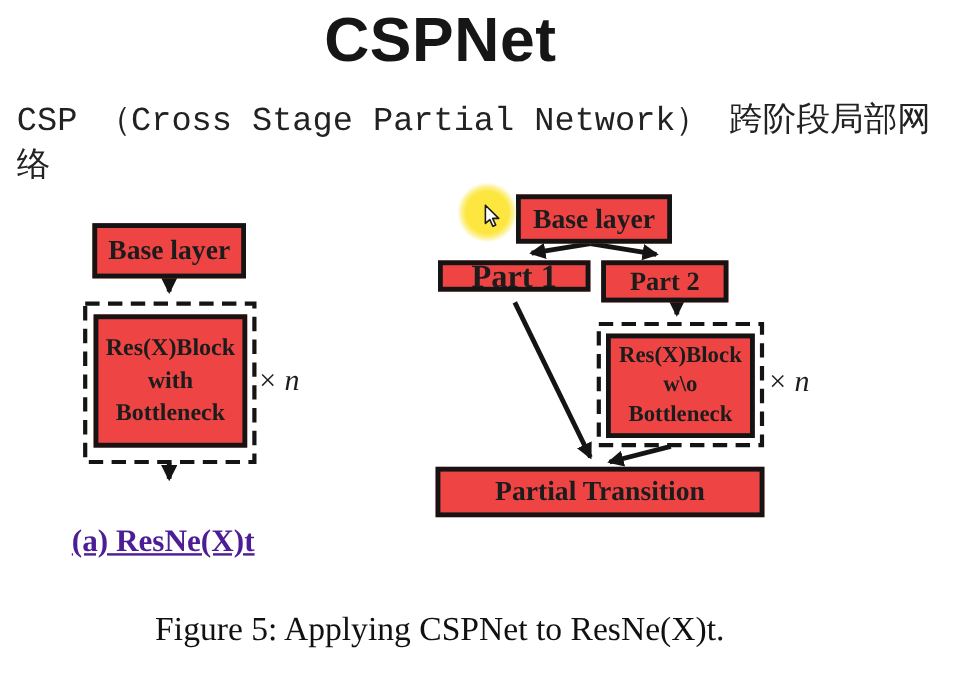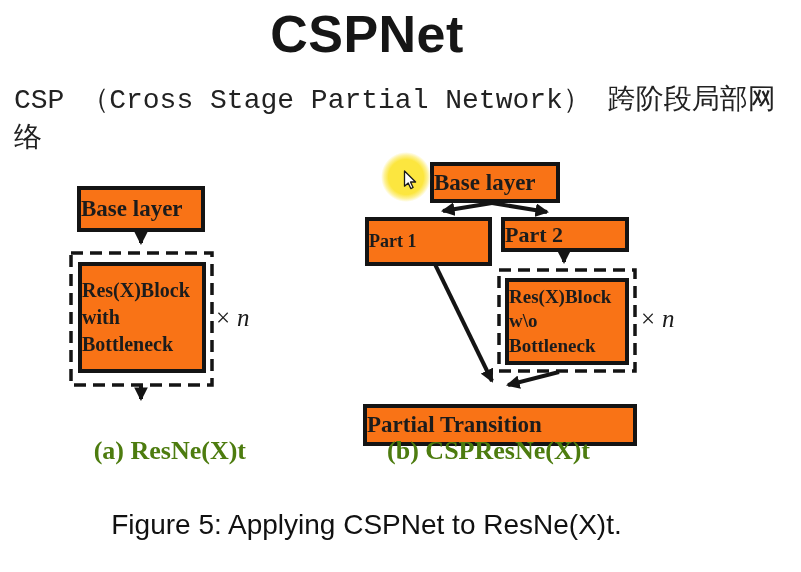--- a/index.html
+++ b/index.html
@@ -24,63 +24,64 @@
     left: 14px; top: 80px;
     font-size: 28px;
     color: #222222;
     font-family: Liberation Mono, monospace;
   }
   .figure-layer { left: 0; top: 0; width: 801px; height: 572px; }
   .box {
     position: absolute;
     box-sizing: border-box;
     border: 4px solid #141414;
-    background: #f97316;
+    background: #ef4444;
     display: flex;
     flex-direction: column;
-    align-items: flex-start;
+    align-items: center;
     justify-content: center;
     font-family: "Liberation Serif", serif;
     font-weight: bold;
     color: #1c1c1c;
     text-align: center;
   }
   .box span { display: block; }
   .base-a   { left: 77px;  top: 186px; width: 128px; height: 46px; font-size: 23px; }
   .inner-a  { left: 78px;  top: 262px; width: 128px; height: 111px; font-size: 20px; line-height: 1.35; border-width: 4px; }
   .base-b   { left: 430px; top: 162px; width: 130px; height: 41px; font-size: 23px; }
-  .part1    { left: 365px; top: 217px; width: 127px; height: 49px; font-size: 18px; }
-  .part2    { left: 501px; top: 217px; width: 128px; height: 35px; font-size: 22px; }
+  .part1    { left: 365px; top: 217px; width: 127px; height: 26px; font-size: 27px; }
+  .part2    { left: 501px; top: 217px; width: 106px; height: 35px; font-size: 22px; }
   .inner-b  { left: 505px; top: 278px; width: 124px; height: 87px; font-size: 19px; line-height: 1.28; }
-  .pt       { left: 363px; top: 404px; width: 274px; height: 42px; font-size: 23px; }
+  .pt       { left: 363px; top: 389px; width: 274px; height: 42px; font-size: 23px; }
   .xn {
     position: absolute;
     font-family: "Liberation Serif", serif;
     font-size: 25px;
     color: #1c1c1c;
     white-space: nowrap;
   }
   .xn .nvar { font-style: italic; margin-left: 7px; font-family: "Liberation Serif", serif; }
   .xn-a { left: 216px; top: 304px; }
   .xn-b { left: 641px; top: 305px; }
   .cap {
     position: absolute;
     font-family: "Liberation Serif", serif;
     font-weight: bold;
     font-size: 26px;
-    color: #4d7c0f;
-    text-align: right;
+    color: #4c1d95;
+    text-align: center;
+    text-decoration: underline;
   }
   .cap-a { left: 26px;  top: 436px; width: 220px; }
   .cap-b { left: 350px; top: 436px; width: 240px; }
   .figcap {
     position: absolute;
     left: 0; top: 509px; width: 733px;
     text-align: center;
-    font-family: Liberation Sans, sans-serif;
+    font-family: Liberation Serif, serif;
     font-size: 28px;
     color: #111111;
   }
   .arrow-svg { position: absolute; left: 0; top: 0; pointer-events: none; }
   .highlight {
     position: absolute;
     left: 381px; top: 152px;
     width: 50px; height: 50px;
     border-radius: 50%;
     background: radial-gradient(circle closest-side,
@@ -144,21 +145,20 @@
     <span>Res(X)Block</span>
     <span>w\o</span>
     <span>Bottleneck</span>
   </div>
   <div class="xn xn-b">
     <span>×</span><span class="nvar">n</span>
   </div>
   <div class="box pt">
     <span>Partial Transition</span>
   </div>
-  <div class="cap cap-b">(b) CSPResNe(X)t</div>
 
   <div class="figcap">Figure 5: Applying CSPNet to ResNe(X)t.</div>
 </div>
 
 <div class="highlight"></div>
 <svg class="cursor" width="15" height="21" viewBox="0 0 15 21">
   <polygon points="1.5,1 1.5,16.2 5.2,13 7.8,18.6 10.1,17.5 7.5,12 12.6,12" fill="#ffffff" stroke="#1a1a1a" stroke-width="1.3" stroke-linejoin="round"></polygon>
 </svg>
 
 </body></html>

